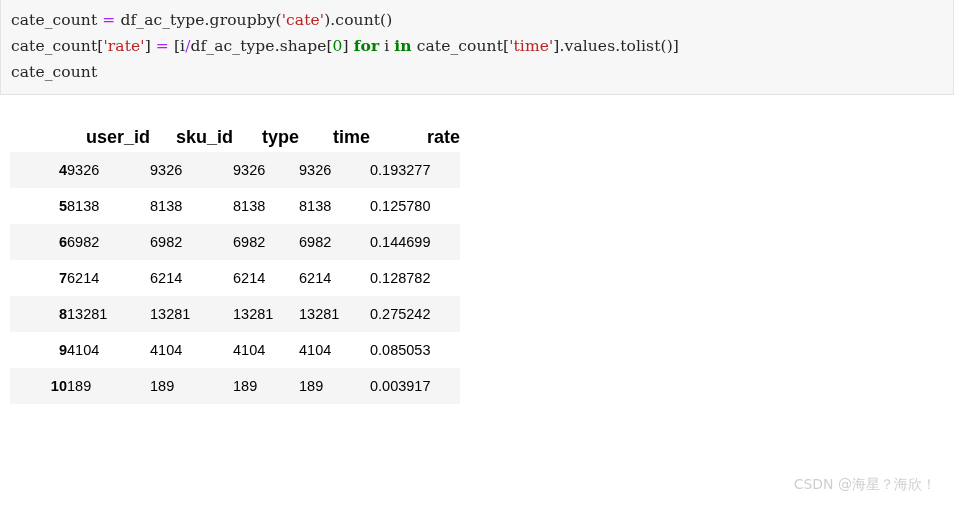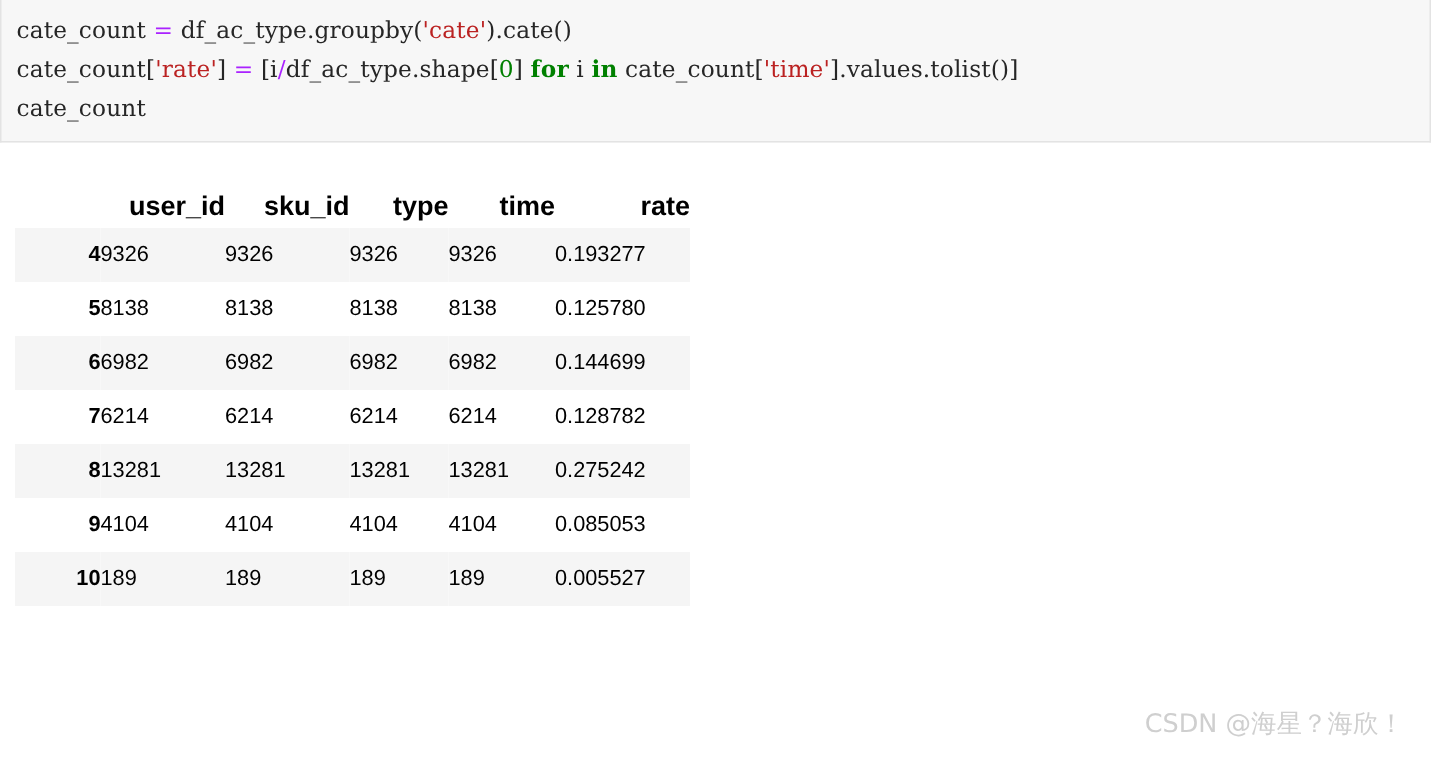--- a/index.html
+++ b/index.html
@@ -113,32 +113,32 @@
   tbody tr.even td {
     background: #ffffff;
   }
 
   
   #watermark {
     position: absolute;
     right: 18px;
     bottom: 14px;
     color: #cfcfcf;
-    font-size: 17px;
+    font-size: 14px;
     font-family: "DejaVu Sans", "Liberation Sans", sans-serif;
     white-space: nowrap;
     user-select: none;
     margin-top: 32px;
   }
 </style>
 </head>
 <body>
 
 <div id="code-cell">
-    <div class="code-line"><span class="tok-plain">cate_count </span><span class="tok-op">=</span><span class="tok-plain"> df_ac_type.groupby(</span><span class="tok-str">'cate'</span><span class="tok-plain">).cate()</span></div>
+    <div class="code-line"><span class="tok-plain">cate_count </span><span class="tok-op">=</span><span class="tok-plain"> df_ac_type.groupby(</span><span class="tok-str">'cate'</span><span class="tok-plain">).count()</span></div>
     <div class="code-line"><span class="tok-plain">cate_count[</span><span class="tok-str">'rate'</span><span class="tok-plain">] </span><span class="tok-op">=</span><span class="tok-plain"> [i</span><span class="tok-op">/</span><span class="tok-plain">df_ac_type.shape[</span><span class="tok-num">0</span><span class="tok-plain">] </span><span class="tok-kw">for</span><span class="tok-plain"> i </span><span class="tok-kw">in</span><span class="tok-plain"> cate_count[</span><span class="tok-str">'time'</span><span class="tok-plain">].values.tolist()]</span></div>
     <div class="code-line"><span class="tok-plain">cate_count</span></div>
   </div>
 
 <table id="dataframe">
   <colgroup>
     <col class="col-idx">
     <col class="col-num">
     <col class="col-num">
     <col class="col-type">
@@ -206,18 +206,18 @@
         <td>4104</td>
         <td>4104</td>
         <td>0.085053</td>
       </tr>
       <tr class="odd">
         <th>10</th>
         <td>189</td>
         <td>189</td>
         <td>189</td>
         <td>189</td>
-        <td>0.005527</td>
+        <td>0.003917</td>
       </tr>
     </tbody>
 </table>
 
 <div id="watermark">CSDN @海星？海欣！</div>
 
 </body></html>

